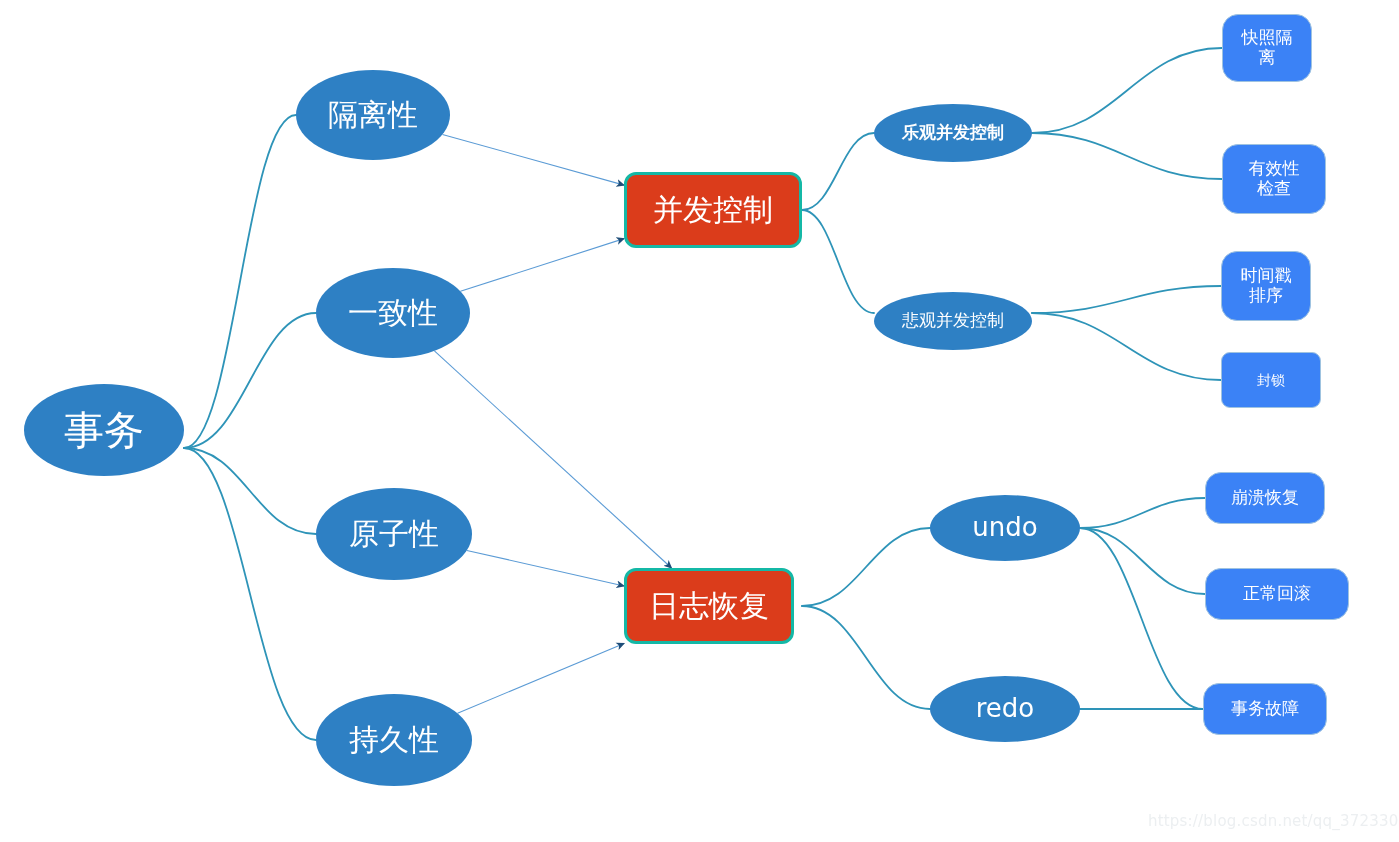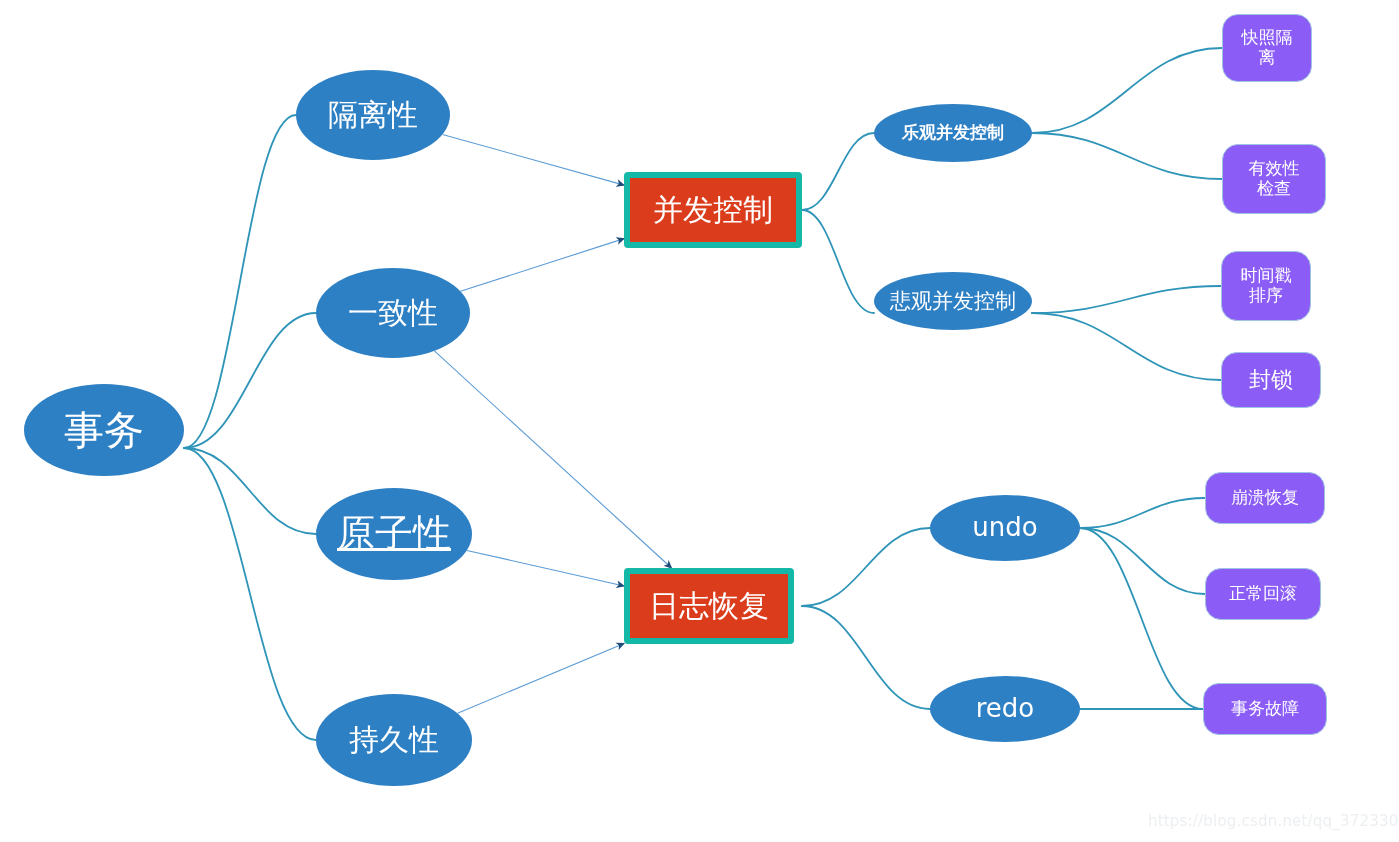--- a/index.html
+++ b/index.html
@@ -21,28 +21,28 @@
     box-sizing:border-box;
     line-height:1.15;
     white-space:pre-line;
     user-select:none;
   }
   .ellipse{
     background:#2E80C4;
     border-radius:50%;
   }
   .roundrect{
-    background:#8b5cf6;
+    background:#3b82f6;
     border-radius:16px;
     border:1px solid #9fc3e0;
   }
   .rootbox{
     background:#DB3C1B;
-    border-radius:4px;
-    border:6px solid #14b8a6;
+    border-radius:12px;
+    border:3px solid #14b8a6;
   }
   .watermark{
     position:absolute;
     color:#eceff1;
     font-size:15px;
     letter-spacing:.2px;
     white-space:nowrap;
   }
 </style>
 </head>
@@ -78,34 +78,34 @@
         <path d="M 1080 528 C 1136.25 528, 1148.75 594, 1205 594" stroke="#2E94B8" stroke-width="1.8" fill="none" stroke-linecap="round"></path>
         <path d="M 1080 528 C 1135.35 528, 1147.65 709, 1203 709" stroke="#2E94B8" stroke-width="1.8" fill="none" stroke-linecap="round"></path>
         <path d="M 1080 709 C 1135.35 709, 1147.65 709, 1203 709" stroke="#2E94B8" stroke-width="1.8" fill="none" stroke-linecap="round"></path>
       </g>
   </svg>
 
   <div id="node-layer">
       <div class="node ellipse" style="left: 24px; top: 384px; width: 160px; height: 92px; font-size: 40px;">事务</div>
       <div class="node ellipse" style="left: 296px; top: 70px; width: 154px; height: 90px; font-size: 30px;">隔离性</div>
       <div class="node ellipse" style="left: 316px; top: 268px; width: 154px; height: 90px; font-size: 30px;">一致性</div>
-      <div class="node ellipse" style="left: 316px; top: 488px; width: 156px; height: 92px; font-size: 38px; text-decoration: underline;">原子性</div>
+      <div class="node ellipse" style="left: 316px; top: 488px; width: 156px; height: 92px; font-size: 30px;">原子性</div>
       <div class="node ellipse" style="left: 316px; top: 694px; width: 156px; height: 92px; font-size: 30px;">持久性</div>
       <div class="node rootbox" style="left: 624px; top: 172px; width: 178px; height: 76px; font-size: 30px;">并发控制</div>
       <div class="node rootbox" style="left: 624px; top: 568px; width: 170px; height: 76px; font-size: 30px;">日志恢复</div>
       <div class="node ellipse" style="left: 874px; top: 104px; width: 158px; height: 58px; font-size: 17px; font-weight: bold;">乐观并发控制</div>
-      <div class="node ellipse" style="left: 874px; top: 272px; width: 158px; height: 58px; font-size: 21px;">悲观并发控制</div>
+      <div class="node ellipse" style="left: 874px; top: 292px; width: 158px; height: 58px; font-size: 17px;">悲观并发控制</div>
       <div class="node roundrect" style="left: 1222px; top: 14px; width: 90px; height: 68px; font-size: 17px;">快照隔
 离</div>
       <div class="node roundrect" style="left: 1222px; top: 144px; width: 104px; height: 70px; font-size: 17px;">有效性
 检查</div>
       <div class="node roundrect" style="left: 1221px; top: 251px; width: 90px; height: 70px; font-size: 17px;">时间戳
 排序</div>
-      <div class="node roundrect" style="left: 1221px; top: 352px; width: 100px; height: 56px; font-size: 22px;">封锁</div>
+      <div class="node roundrect" style="left: 1221px; top: 352px; width: 100px; height: 56px; font-size: 14px; border-radius: 9px;">封锁</div>
       <div class="node ellipse" style="left: 930px; top: 495px; width: 150px; height: 66px; font-size: 26px;">undo</div>
       <div class="node ellipse" style="left: 930px; top: 676px; width: 150px; height: 66px; font-size: 26px;">redo</div>
       <div class="node roundrect" style="left: 1205px; top: 472px; width: 120px; height: 52px; font-size: 17px;">崩溃恢复</div>
-      <div class="node roundrect" style="left: 1205px; top: 568px; width: 116px; height: 52px; font-size: 17px;">正常回滚</div>
+      <div class="node roundrect" style="left: 1205px; top: 568px; width: 144px; height: 52px; font-size: 17px;">正常回滚</div>
       <div class="node roundrect" style="left: 1203px; top: 683px; width: 124px; height: 52px; font-size: 17px;">事务故障</div>
     </div>
 
   <div class="watermark" style="left:1148px;top:812px;">https://blog.csdn.net/qq_37233070</div>
 </div>
 
 </body></html>

